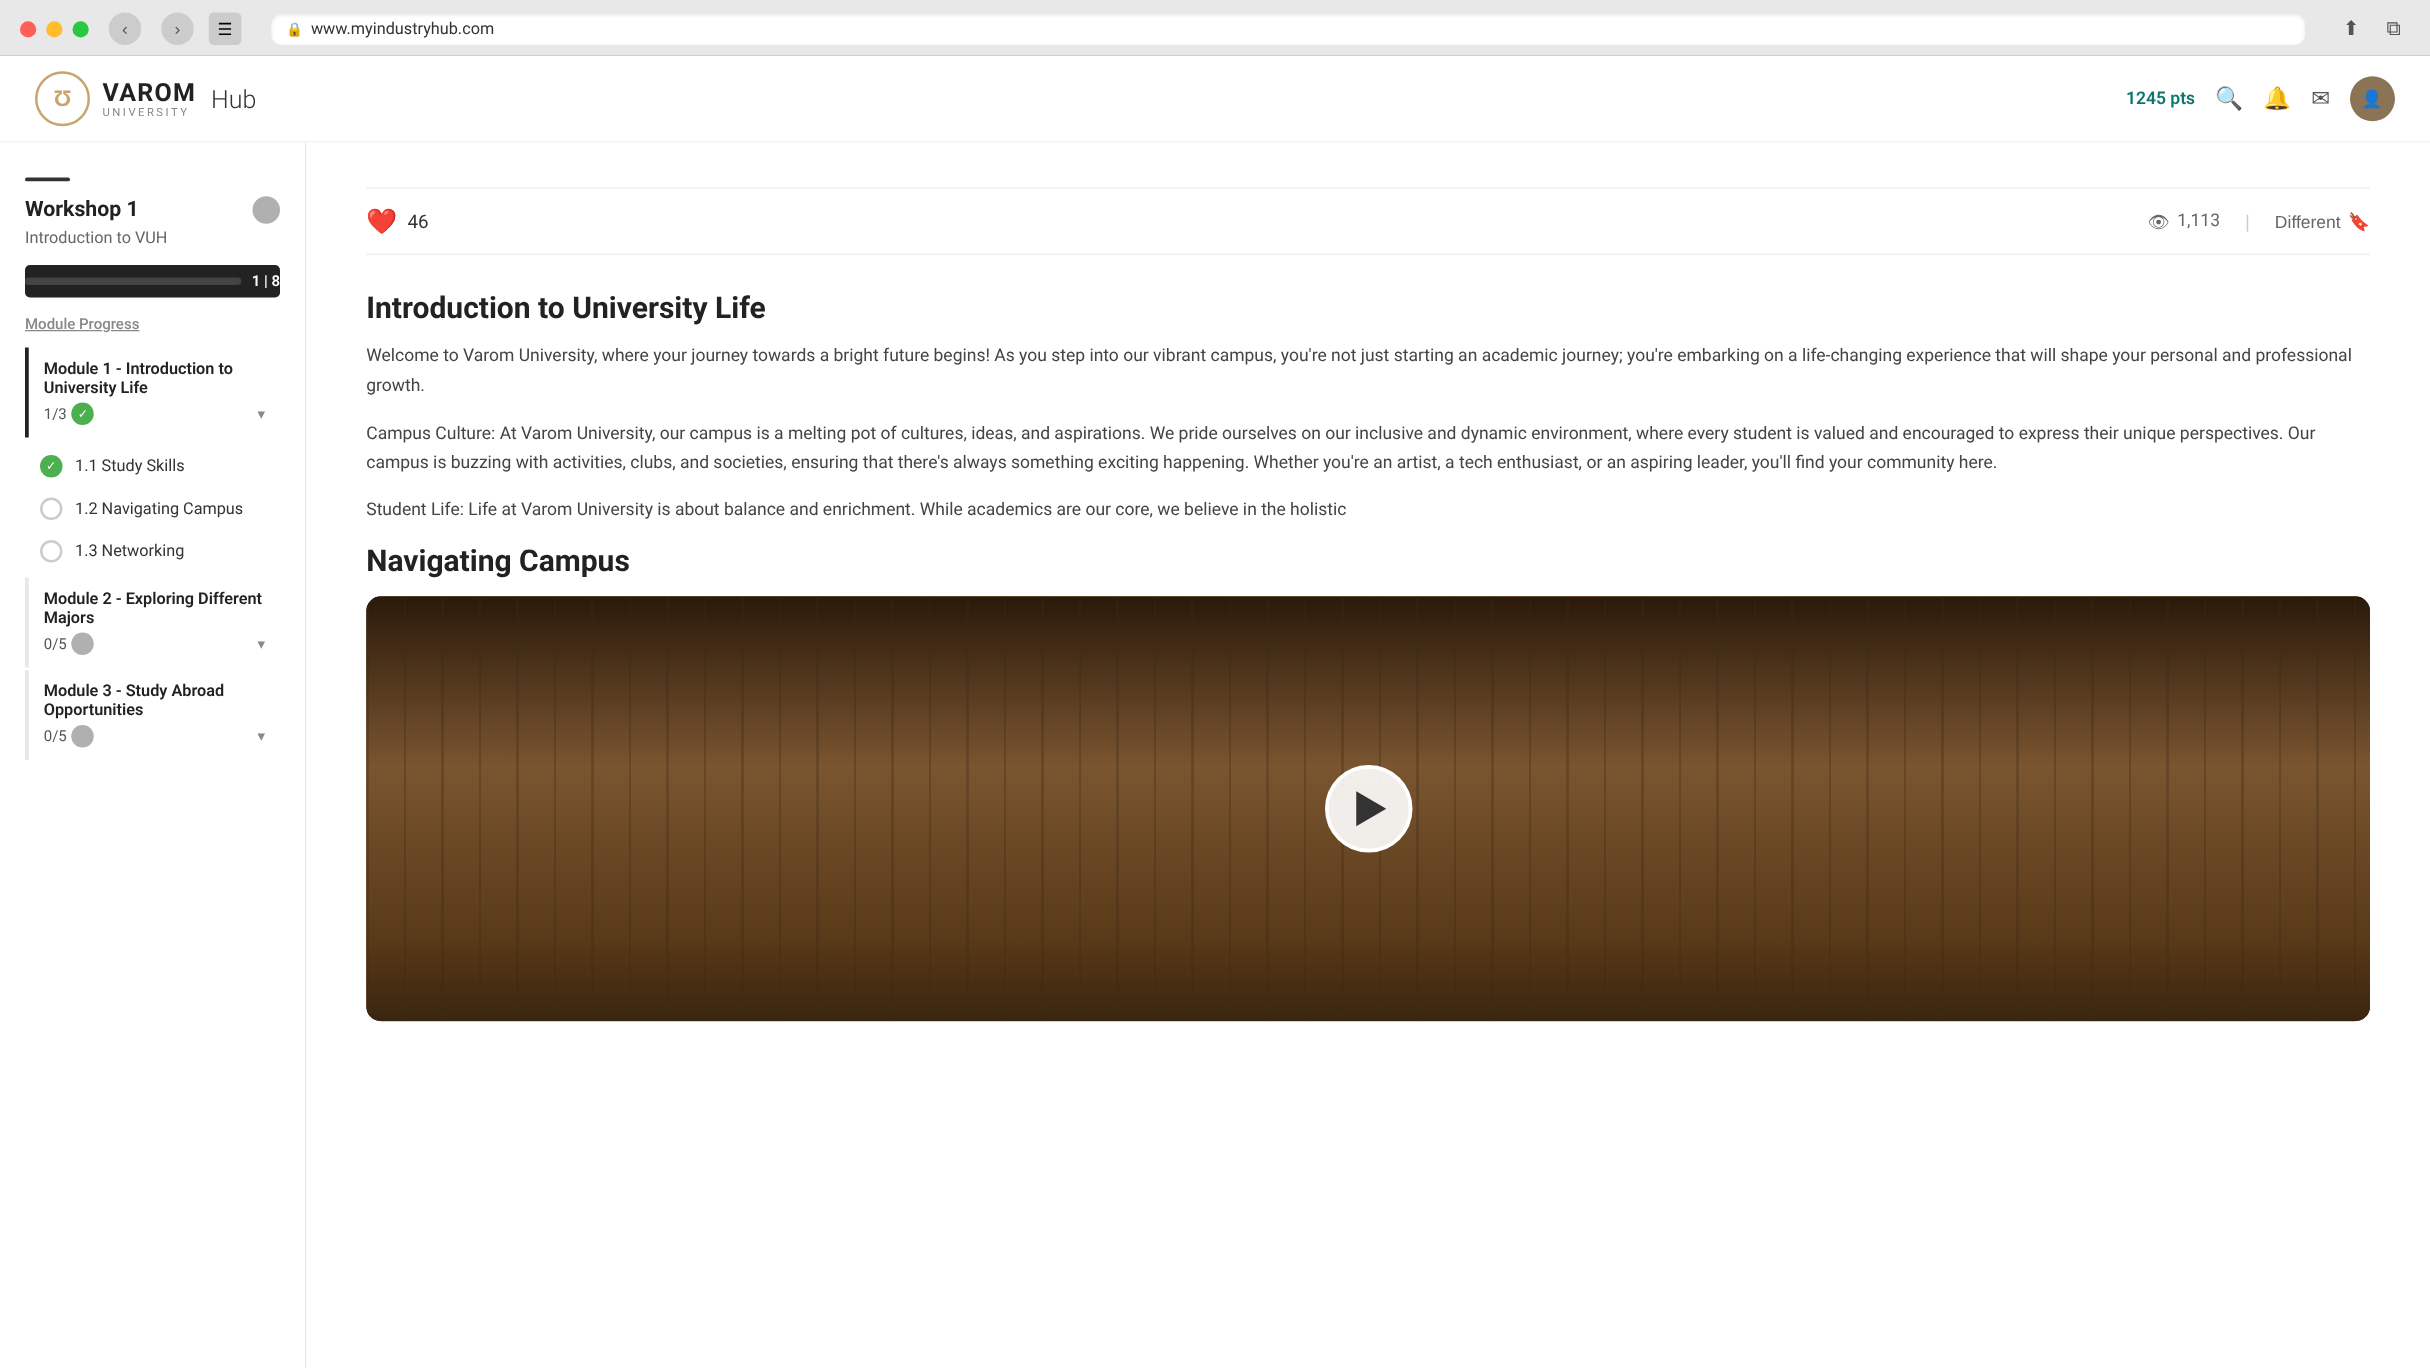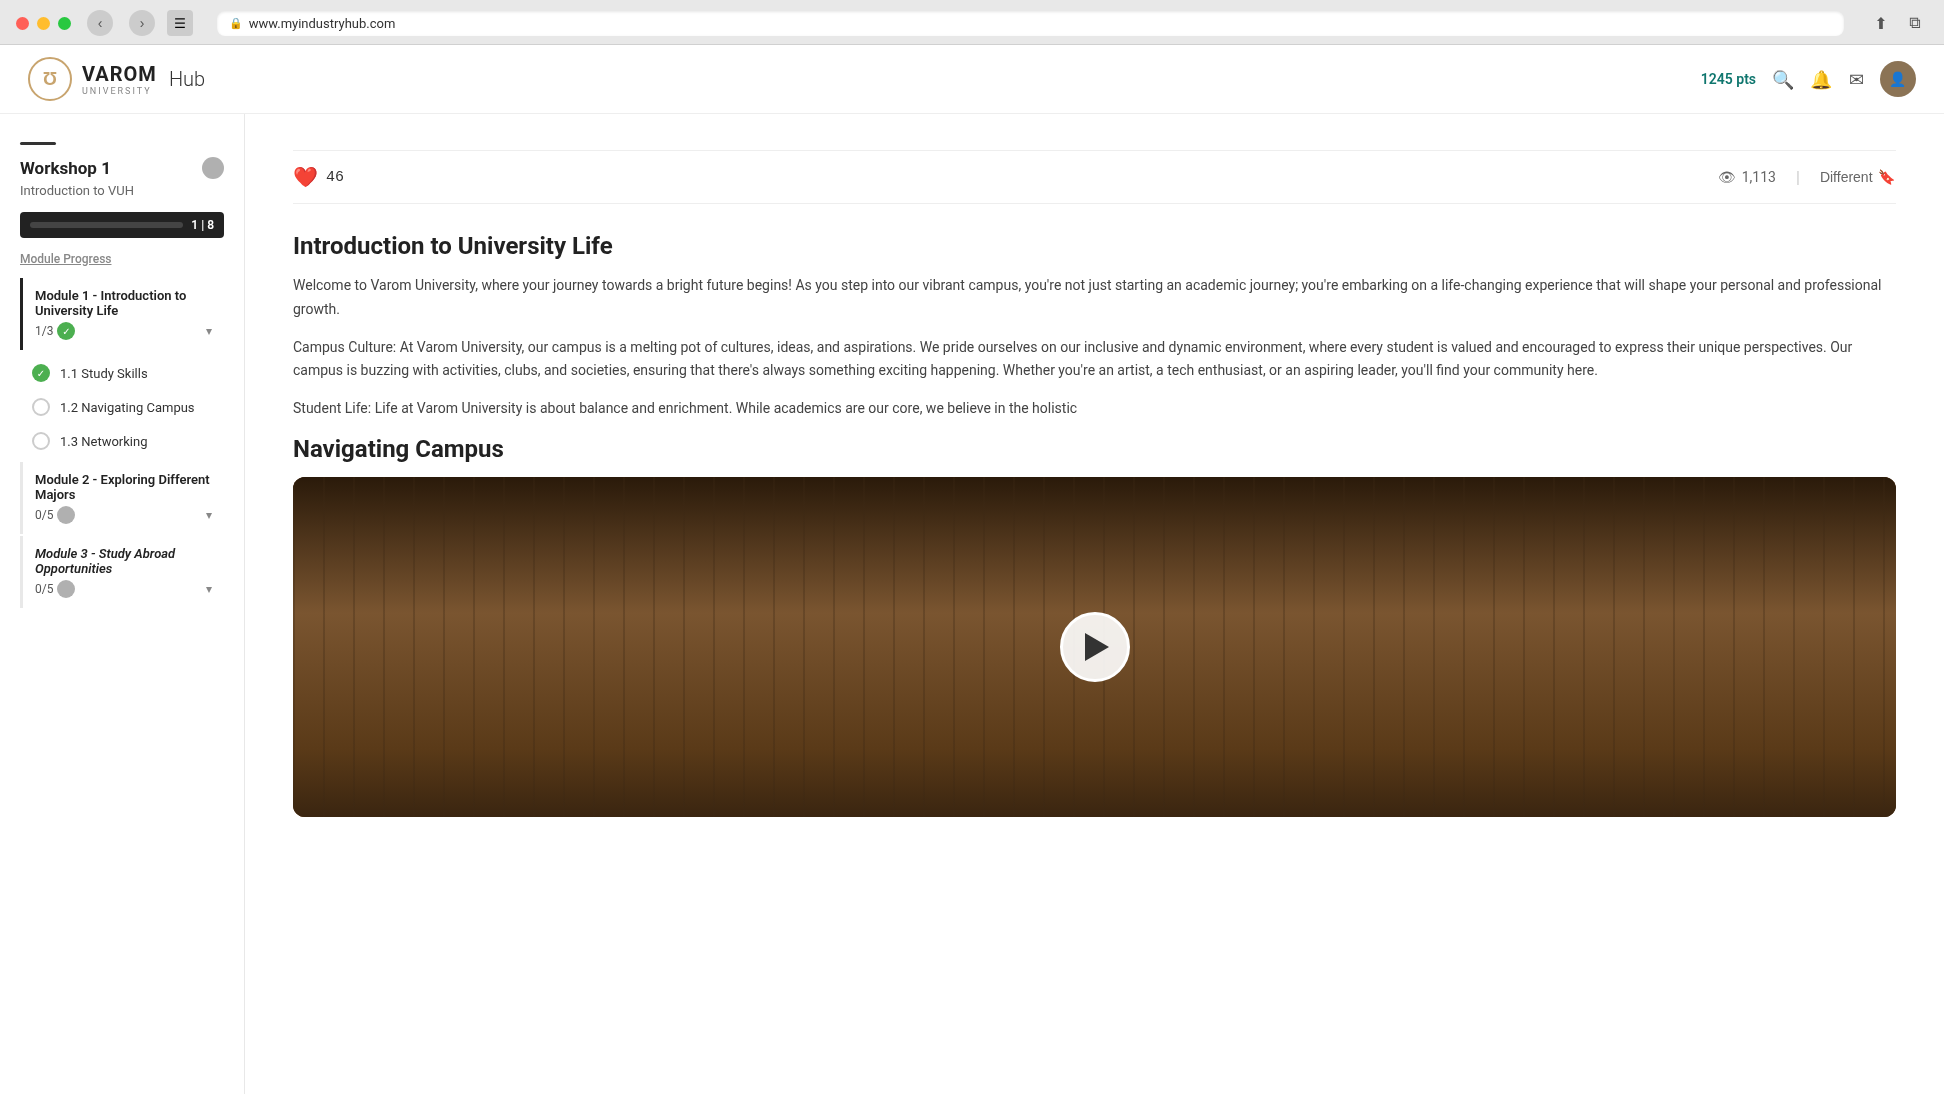--- a/index.html
+++ b/index.html
@@ -145,21 +145,21 @@
     }
     .workshop-status-icon {
       width: 22px; height: 22px; border-radius: 50%;
       background: #b0b0b0;
       display: flex; align-items: center; justify-content: center;
     }
     .sidebar-subtitle {
       font-size: 13px; color: #666; margin-bottom: 14px;
     }
     .progress-bar-container {
-      background: #222; border-radius: 4px; padding: 6px 10px;
+      background: #222; border-radius: 4px; padding: 6px 0;
       display: flex; align-items: center; justify-content: center;
       margin-bottom: 14px;
       gap: 8px;
     }
     .progress-bar-fill {
       height: 6px; background: #444; border-radius: 3px;
       flex: 1;
     }
     .progress-text {
       font-size: 12px; color: white; font-weight: 600;
@@ -244,21 +244,21 @@
       border-bottom: 1px solid #eee;
       margin-bottom: 28px;
     }
     .like-section {
       display: flex; align-items: center; gap: 8px;
     }
     .heart-icon {
       font-size: 20px; color: #e74c3c;
     }
     .like-count {
-      font-size: 15px; color: #333; font-family: Liberation Mono, monospace;
+      font-size: 15px; color: #333;
     }
     .right-engagement {
       display: flex; align-items: center; gap: 20px;
     }
     .views-section {
       display: flex; align-items: center; gap: 6px;
       font-size: 14px; color: #666;
     }
     .separator { color: #ccc; }
     .favourite-btn {
@@ -416,21 +416,21 @@
         <div style="display:flex;align-items:center;justify-content:space-between;margin-top:4px;">
           <div class="module-progress-badge">
             <span>0/5</span>
             <div class="module-circle-gray"></div>
           </div>
           <span class="chevron-down">▾</span>
         </div>
       </div>
 
       <div class="module-item">
-        <div style="display:flex;align-items:center;justify-content:flex-end;font-style:italic;">
+        <div style="display:flex;align-items:center;justify-content:flex-end;">
           <span class="module-title">Module 3 - Study Abroad Opportunities</span>
         </div>
         <div style="display:flex;align-items:center;justify-content:space-between;margin-top:4px;">
           <div class="module-progress-badge">
             <span>0/5</span>
             <div class="module-circle-gray"></div>
           </div>
           <span class="chevron-down">▾</span>
         </div>
       </div>

